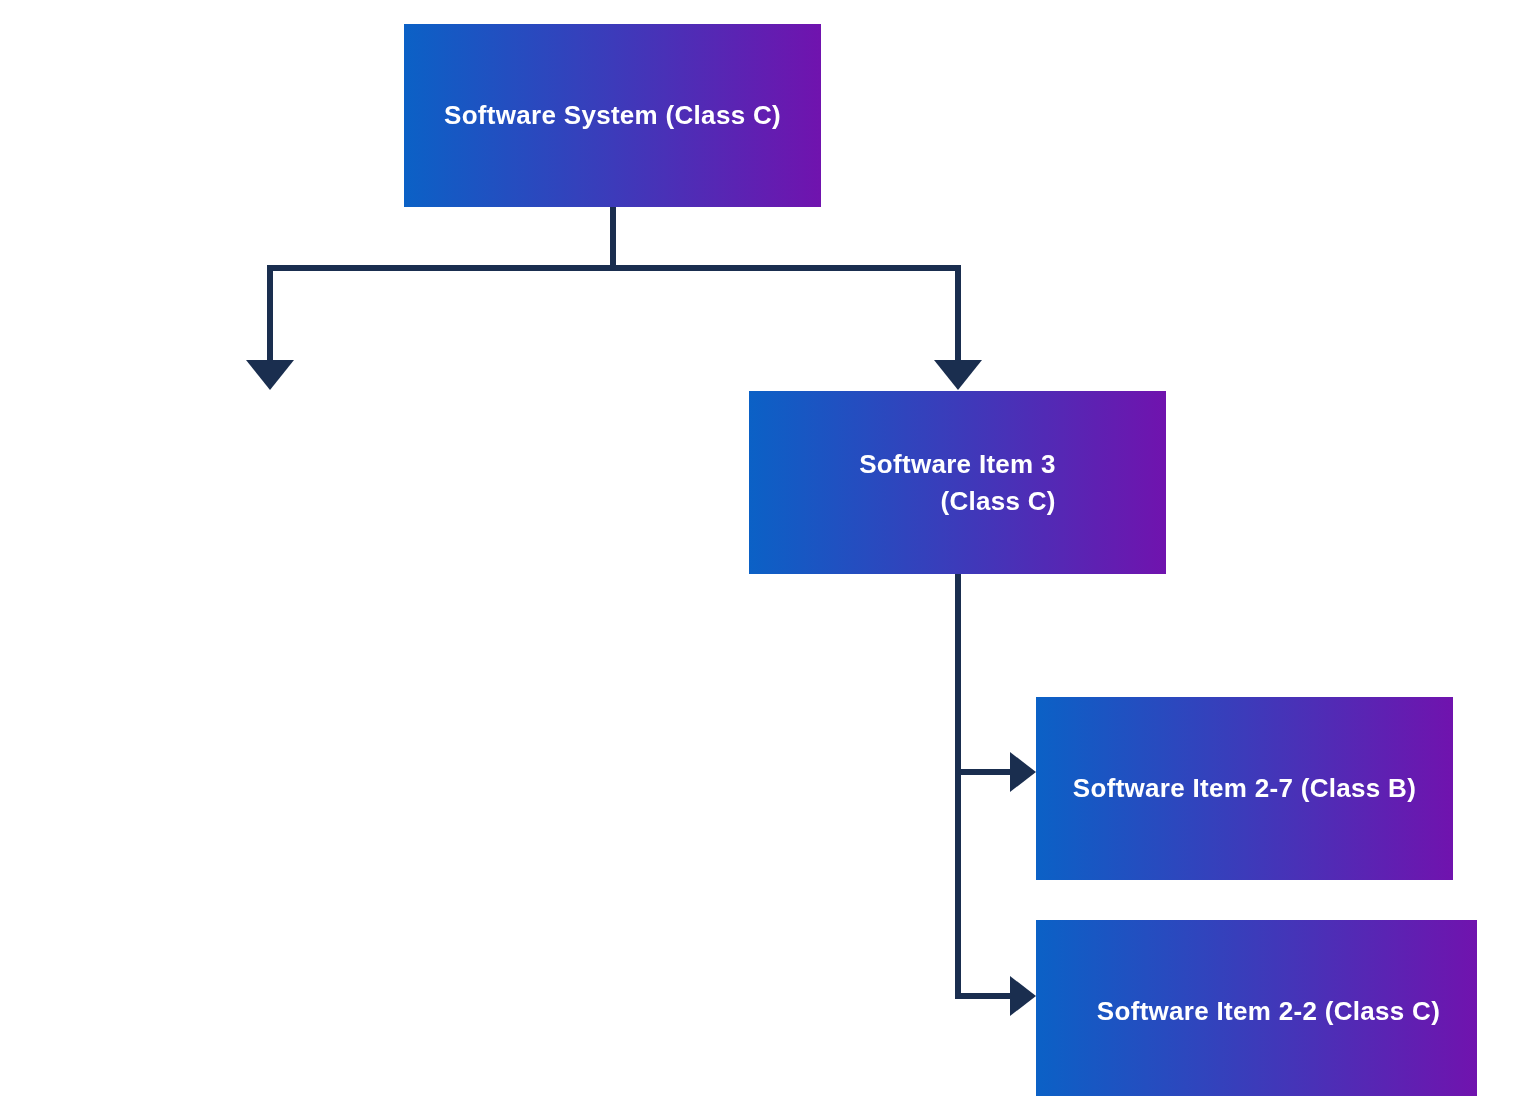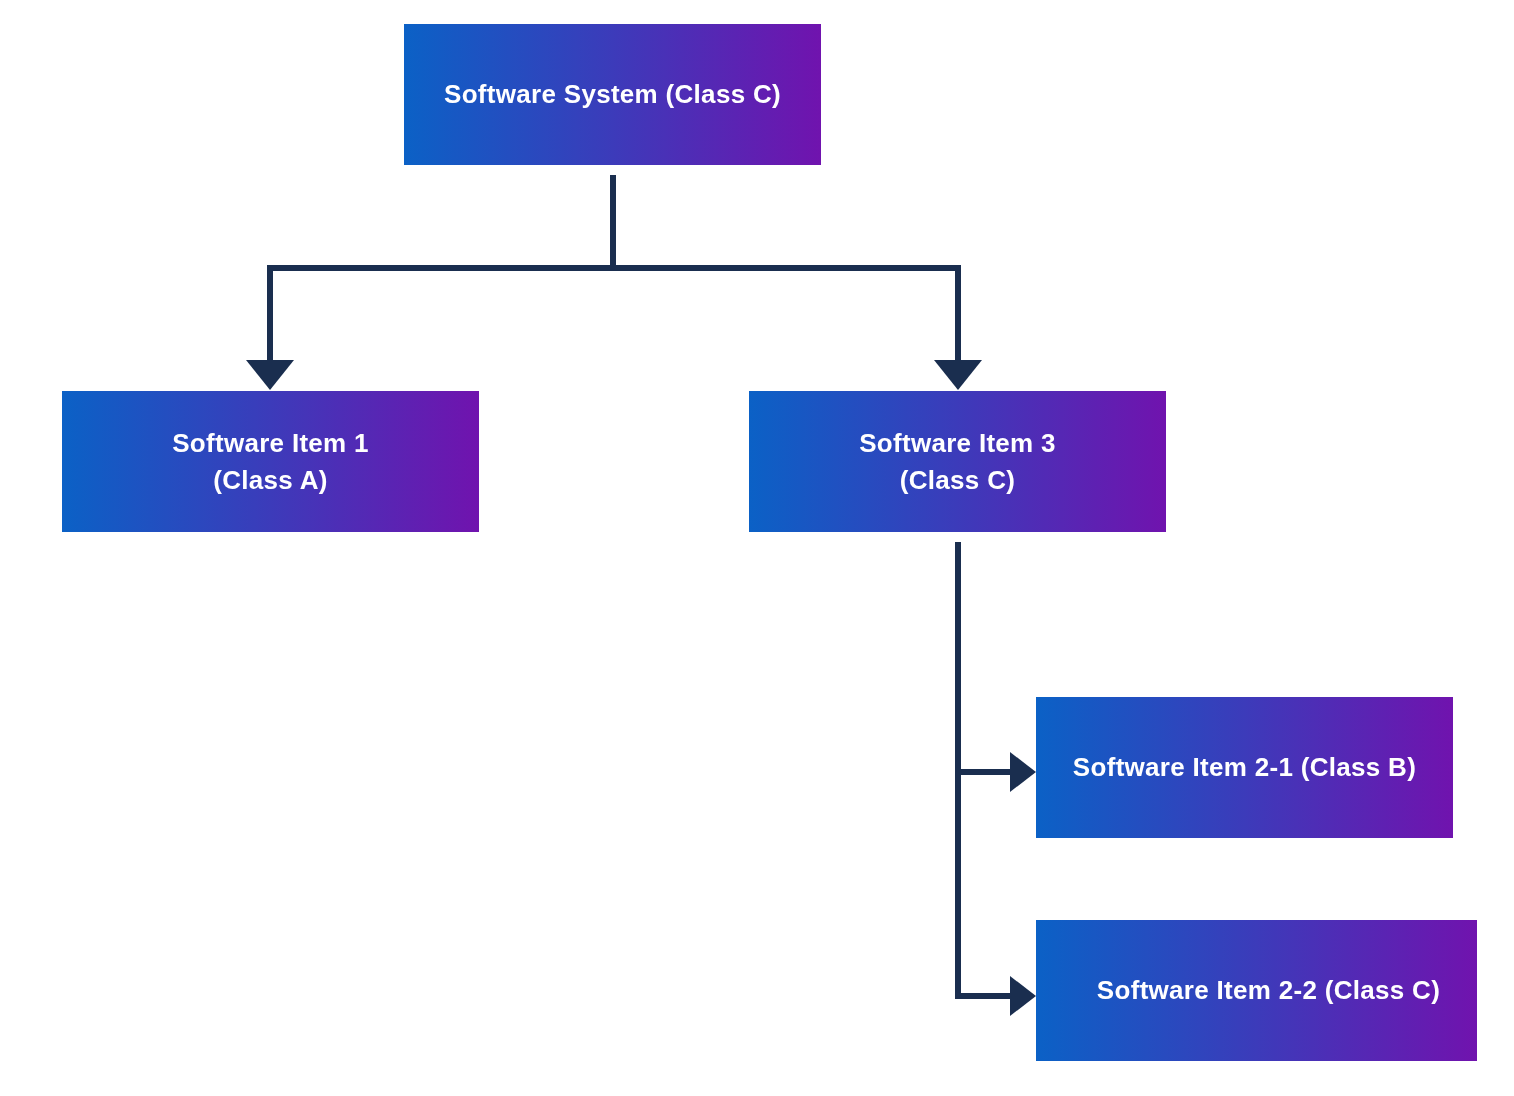--- a/index.html
+++ b/index.html
@@ -11,27 +11,27 @@
     position: relative;
     width: 1514px;
     height: 1096px;
     background: #ffffff;
     overflow: hidden;
     font-family: "Liberation Sans", sans-serif;
   }
   .node {
     position: absolute;
     width: 417px;
-    height: 141px;
+    height: 183px;
     background: linear-gradient(90deg, #0b61c6 0%, #3c3bba 50%, #7013ae 100%);
     color: #ffffff;
     display: flex;
     align-items: center;
     justify-content: center;
-    text-align: center;
+    text-align: right;
     font-size: 26px;
     font-weight: bold;
     letter-spacing: 0.3px;
     line-height: 1.42;
     white-space: pre-line;
   }
   .node-software-system   { left: 404px;  top: 24px;  }
   .node-software-item-1   { left: 62px;   top: 391px; }
   .node-software-item-2   { left: 749px;  top: 391px; }
   .node-software-item-2-1 { left: 1036px; top: 697px; }
@@ -90,23 +90,21 @@
   <div class="line line-h-branch-21"></div>
   <div class="line line-h-branch-22"></div>
 
   <div class="arrow-down arrow-down-left"></div>
   <div class="arrow-down arrow-down-right"></div>
   <div class="arrow-right arrow-right-21"></div>
   <div class="arrow-right arrow-right-22"></div>
 
   <div class="node node-software-system">Software System (Class C)</div>
 
-  <div class="node node-software-item-1">Software Item 1
-(Class A)</div>
 
   <div class="node node-software-item-2">Software Item 3
 (Class C)</div>
 
-  <div class="node node-software-item-2-1">Software Item 2-1 (Class B)</div>
+  <div class="node node-software-item-2-1">Software Item 2-7 (Class B)</div>
 
   <div class="node node-software-item-2-2">Software Item 2-2 (Class C)</div>
 
 </div>
 
 </body></html>

